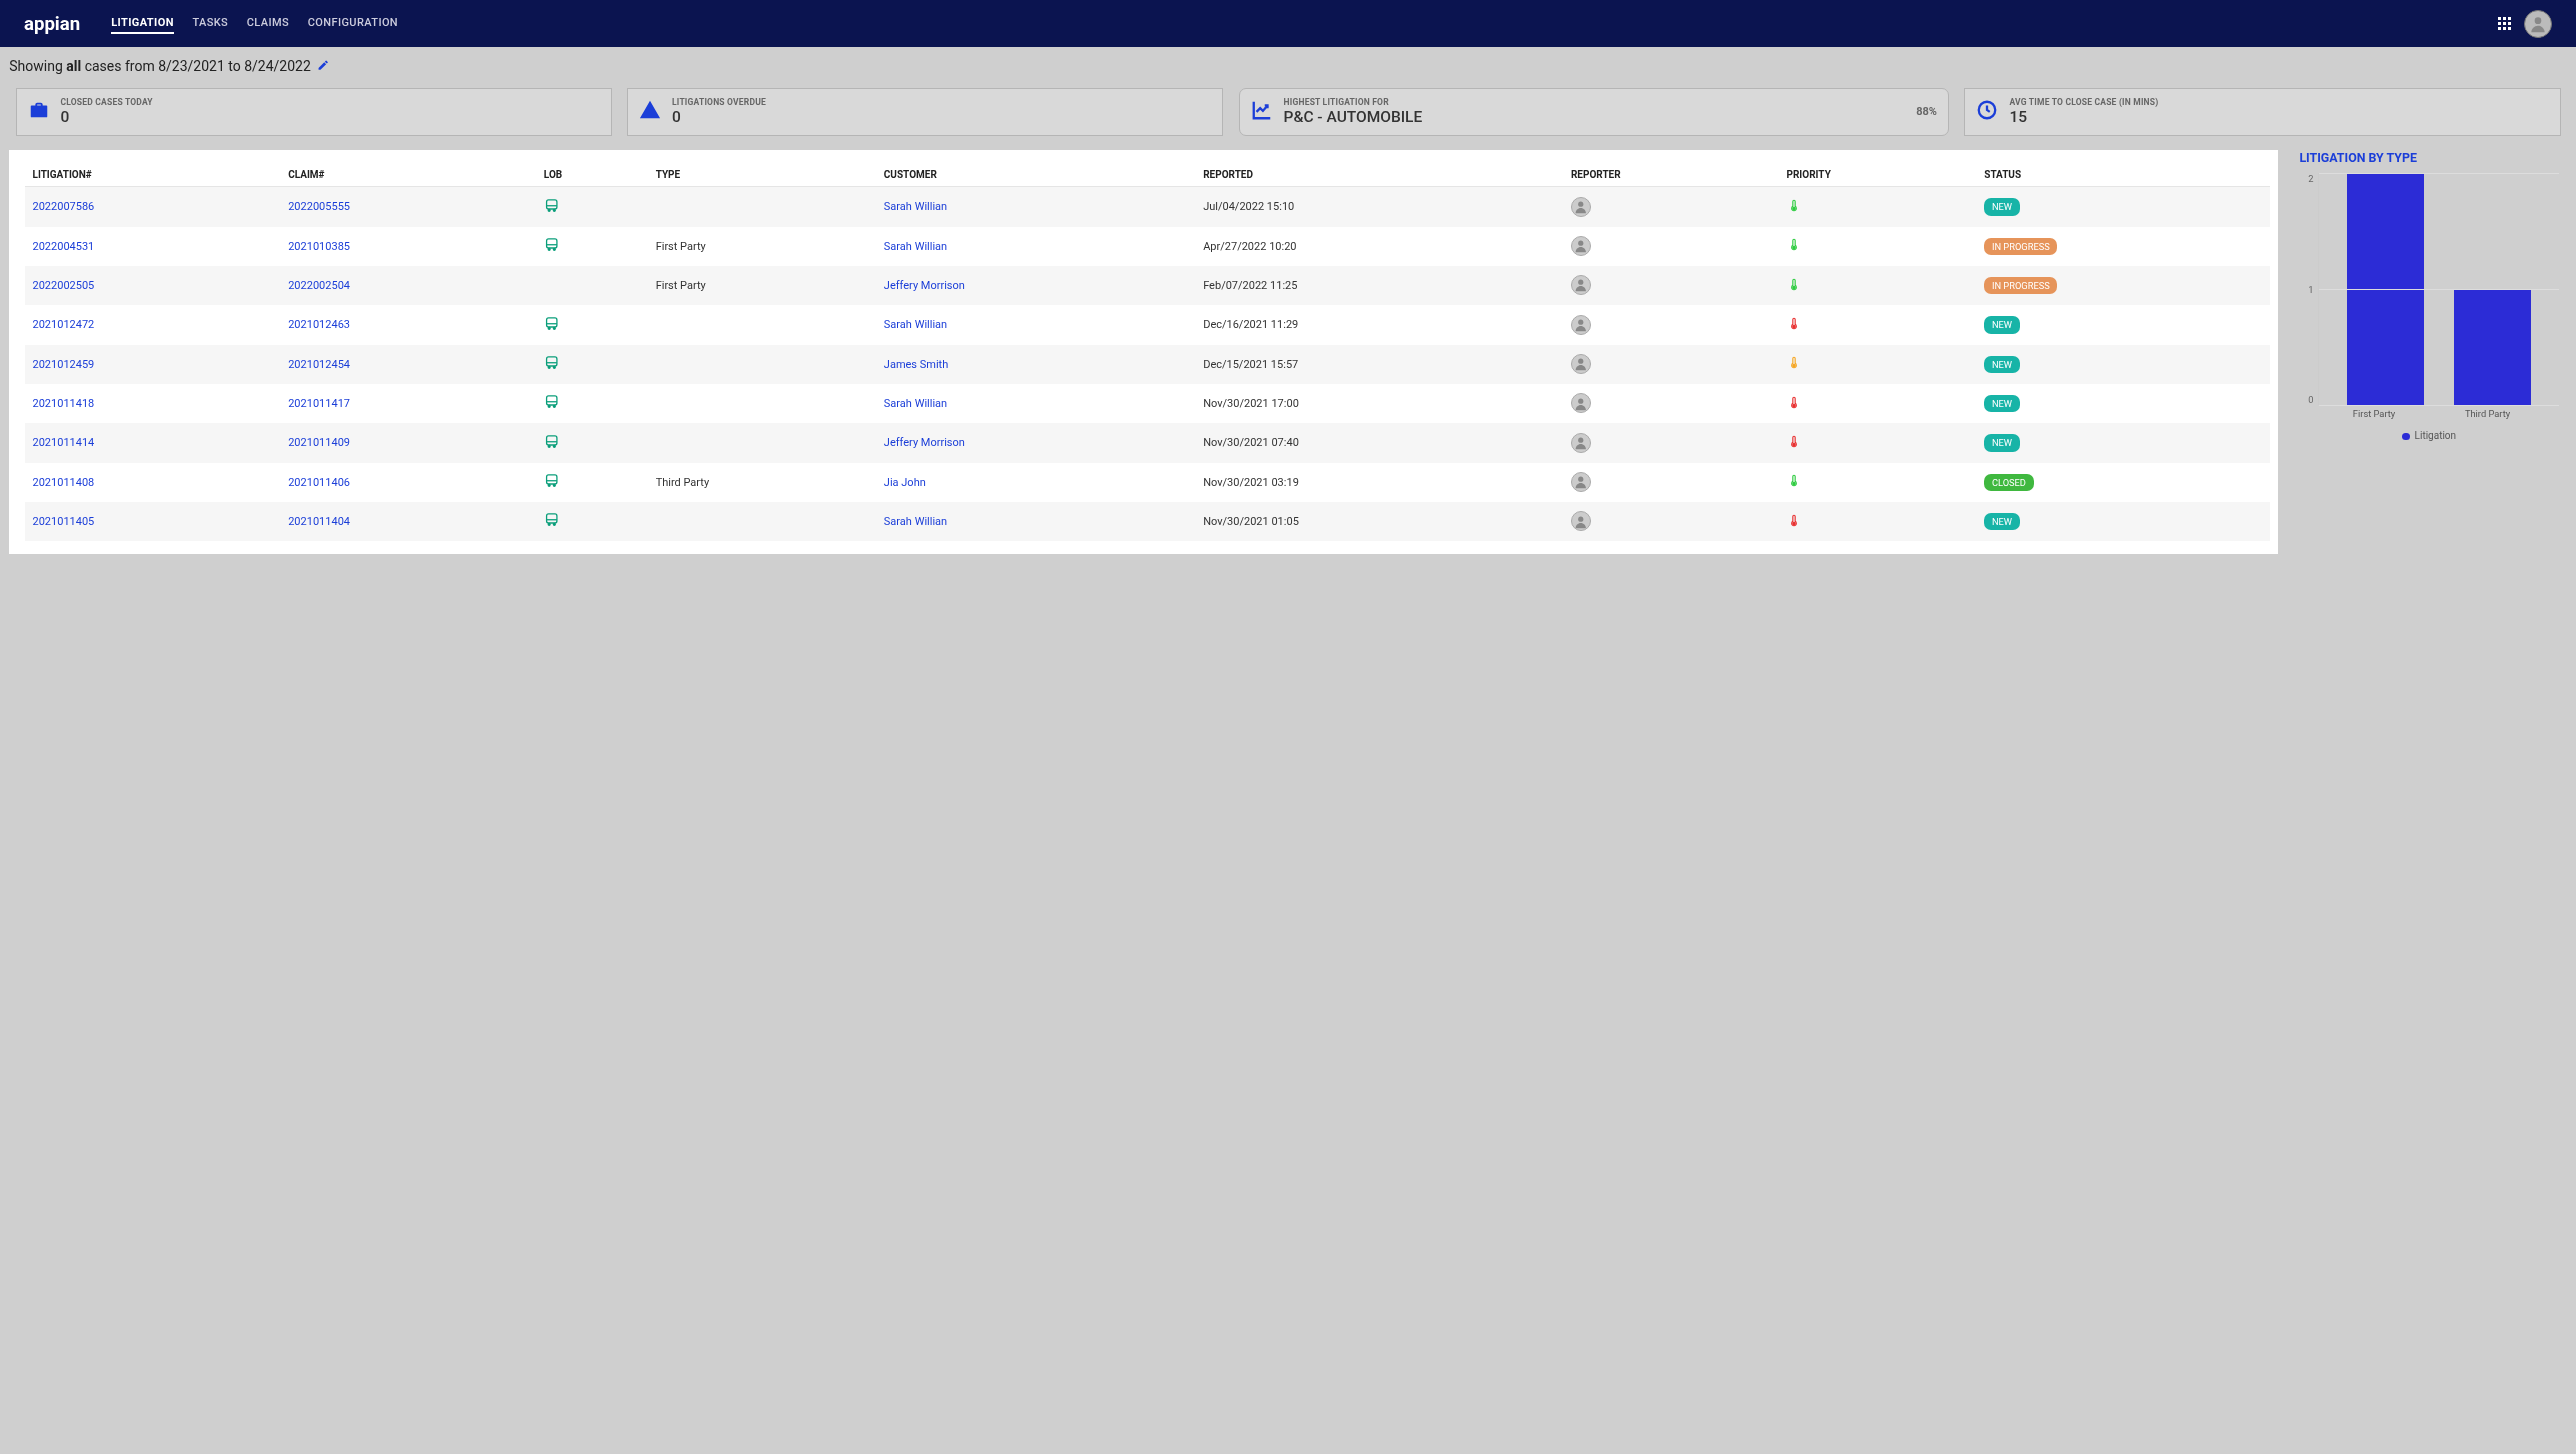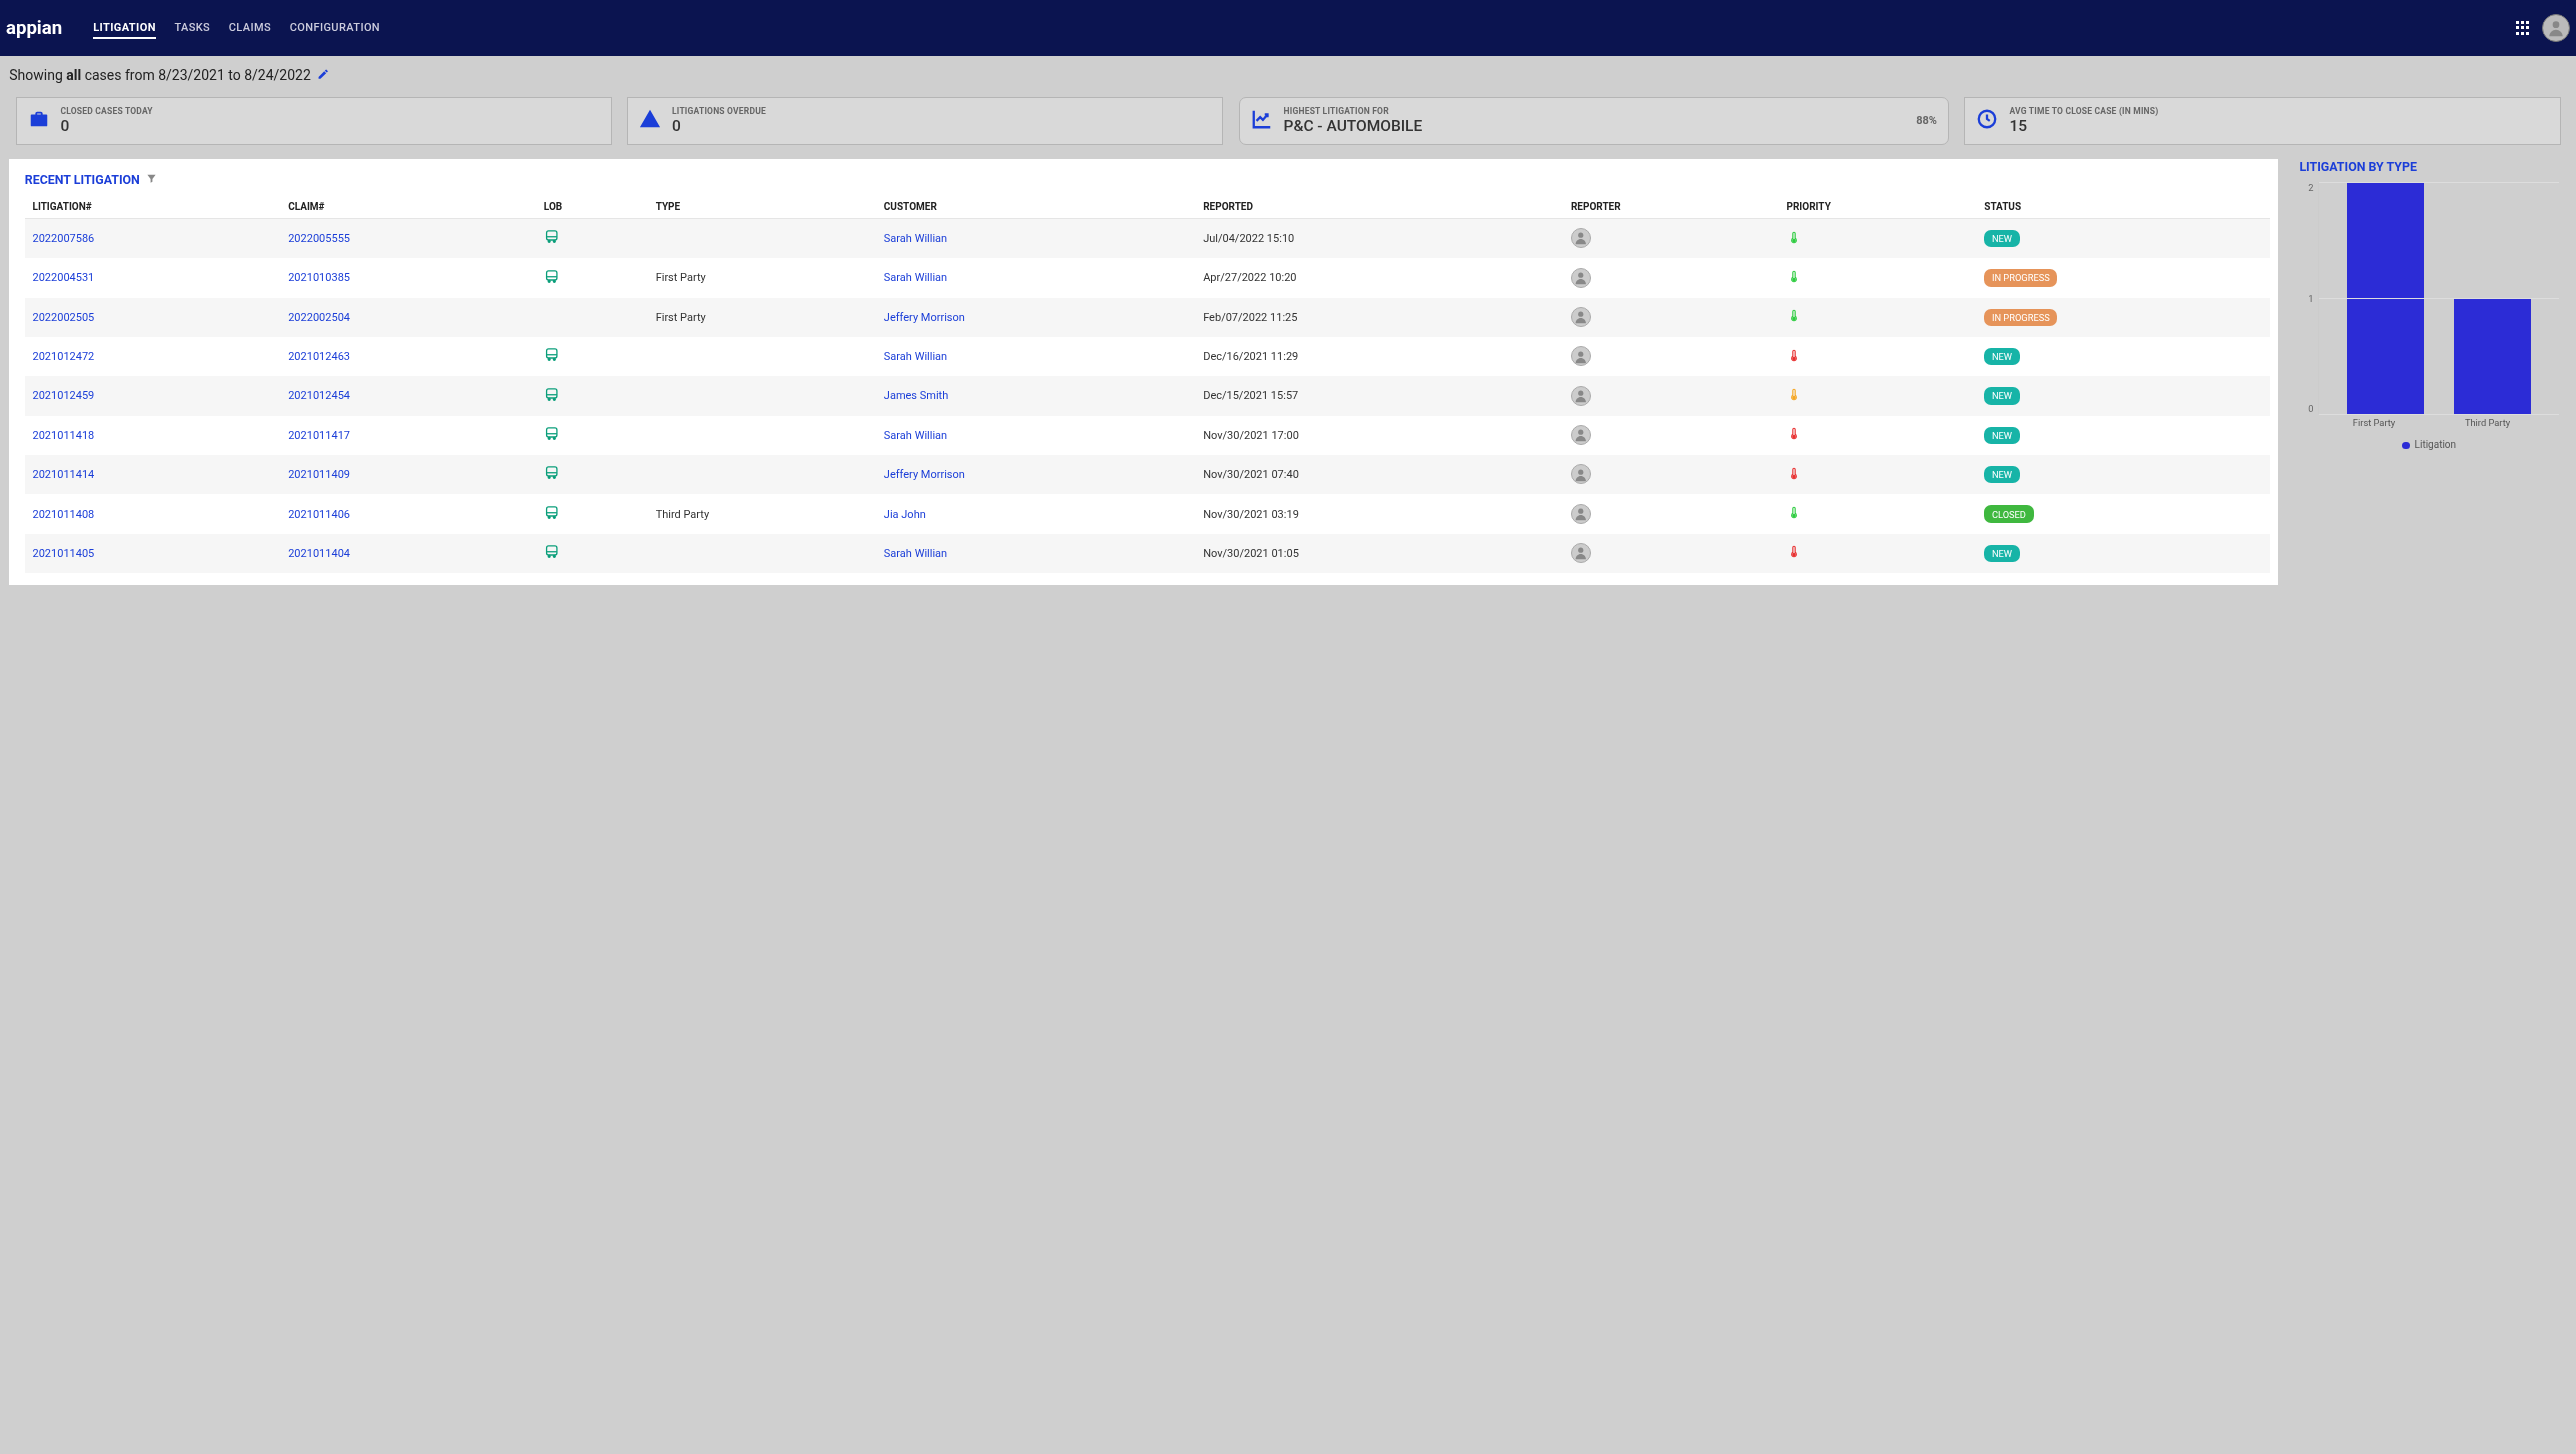--- a/index.html
+++ b/index.html
@@ -1,19 +1,19 @@
 <!DOCTYPE html>
 <html style="font-size:12.4px"><head>
 <meta charset="utf-8">
 <style>
   * { box-sizing: border-box; margin: 0; padding: 0; }
   body { font-family: -apple-system, BlinkMacSystemFont, "Segoe UI", Roboto, Arial, sans-serif; background: #cfcfcf; color: #333; font-size: 11px; }
   
   
-  .header { background: #0b1450; height: 56px; display: flex; align-items: center; padding: 0 6px; color: #fff; }
+  .header { background: #0b1450; height: 47px; display: flex; align-items: center; padding: 0 24px; color: #fff; }
   .logo { font-size: 18.6px; font-weight: 700; letter-spacing: 0px; margin-right: 31px; }
   .nav { display: flex; gap: 18.6px; }
   .nav-item { color: #ccd; font-size: 11px; font-weight: 500; letter-spacing: 0.4px; cursor: pointer; padding: 3.1px 0; }
   .nav-item.active { color: #fff; font-weight: 700; border-bottom: 2.3px solid #fff; }
   .header-spacer { flex: 1; }
   .apps-icon { width: 14px; height: 14px; display: grid; grid-template-columns: repeat(3,3.1px); grid-template-rows: repeat(3,3.1px); gap: 2.3px; margin-right: 12.4px; cursor: pointer; }
   .apps-icon span { background: #fff; width: 3.1px; height: 3.1px; }
   .avatar-circle { width: 28px; height: 28px; border-radius: 50%; background: #bbb; border: 1.5px solid #777; display:flex; align-items:center; justify-content:center; cursor:pointer; }
   .avatar-circle svg { width: 20px; height: 20px; fill: #888; }
   
@@ -152,28 +152,20 @@
         </svg></div>
       <div class="kpi-body">
         <div class="kpi-label">AVG TIME TO CLOSE CASE (IN MINS)</div>
         <div class="kpi-value">15</div>
       </div>
     </div>
   </div>
 
 <div class="main">
   <div class="panel table-panel">
-    <div class="panel-title">
-      <span>RECENT LITIGATION</span>
-      <span class="filter-icon">
-        <svg width="11" height="11" viewBox="0 0 24 24" fill="currentColor">
-            <path d="M3 4h18l-7 9v6l-4 2v-8L3 4z"></path>
-          </svg>
-      </span>
-    </div>
     <table>
       <thead>
           <tr id="thead-row">
             <th>LITIGATION#</th>
             <th>CLAIM#</th>
             <th>LOB</th>
             <th>TYPE</th>
             <th>CUSTOMER</th>
             <th>REPORTED</th>
             <th>REPORTER</th>

